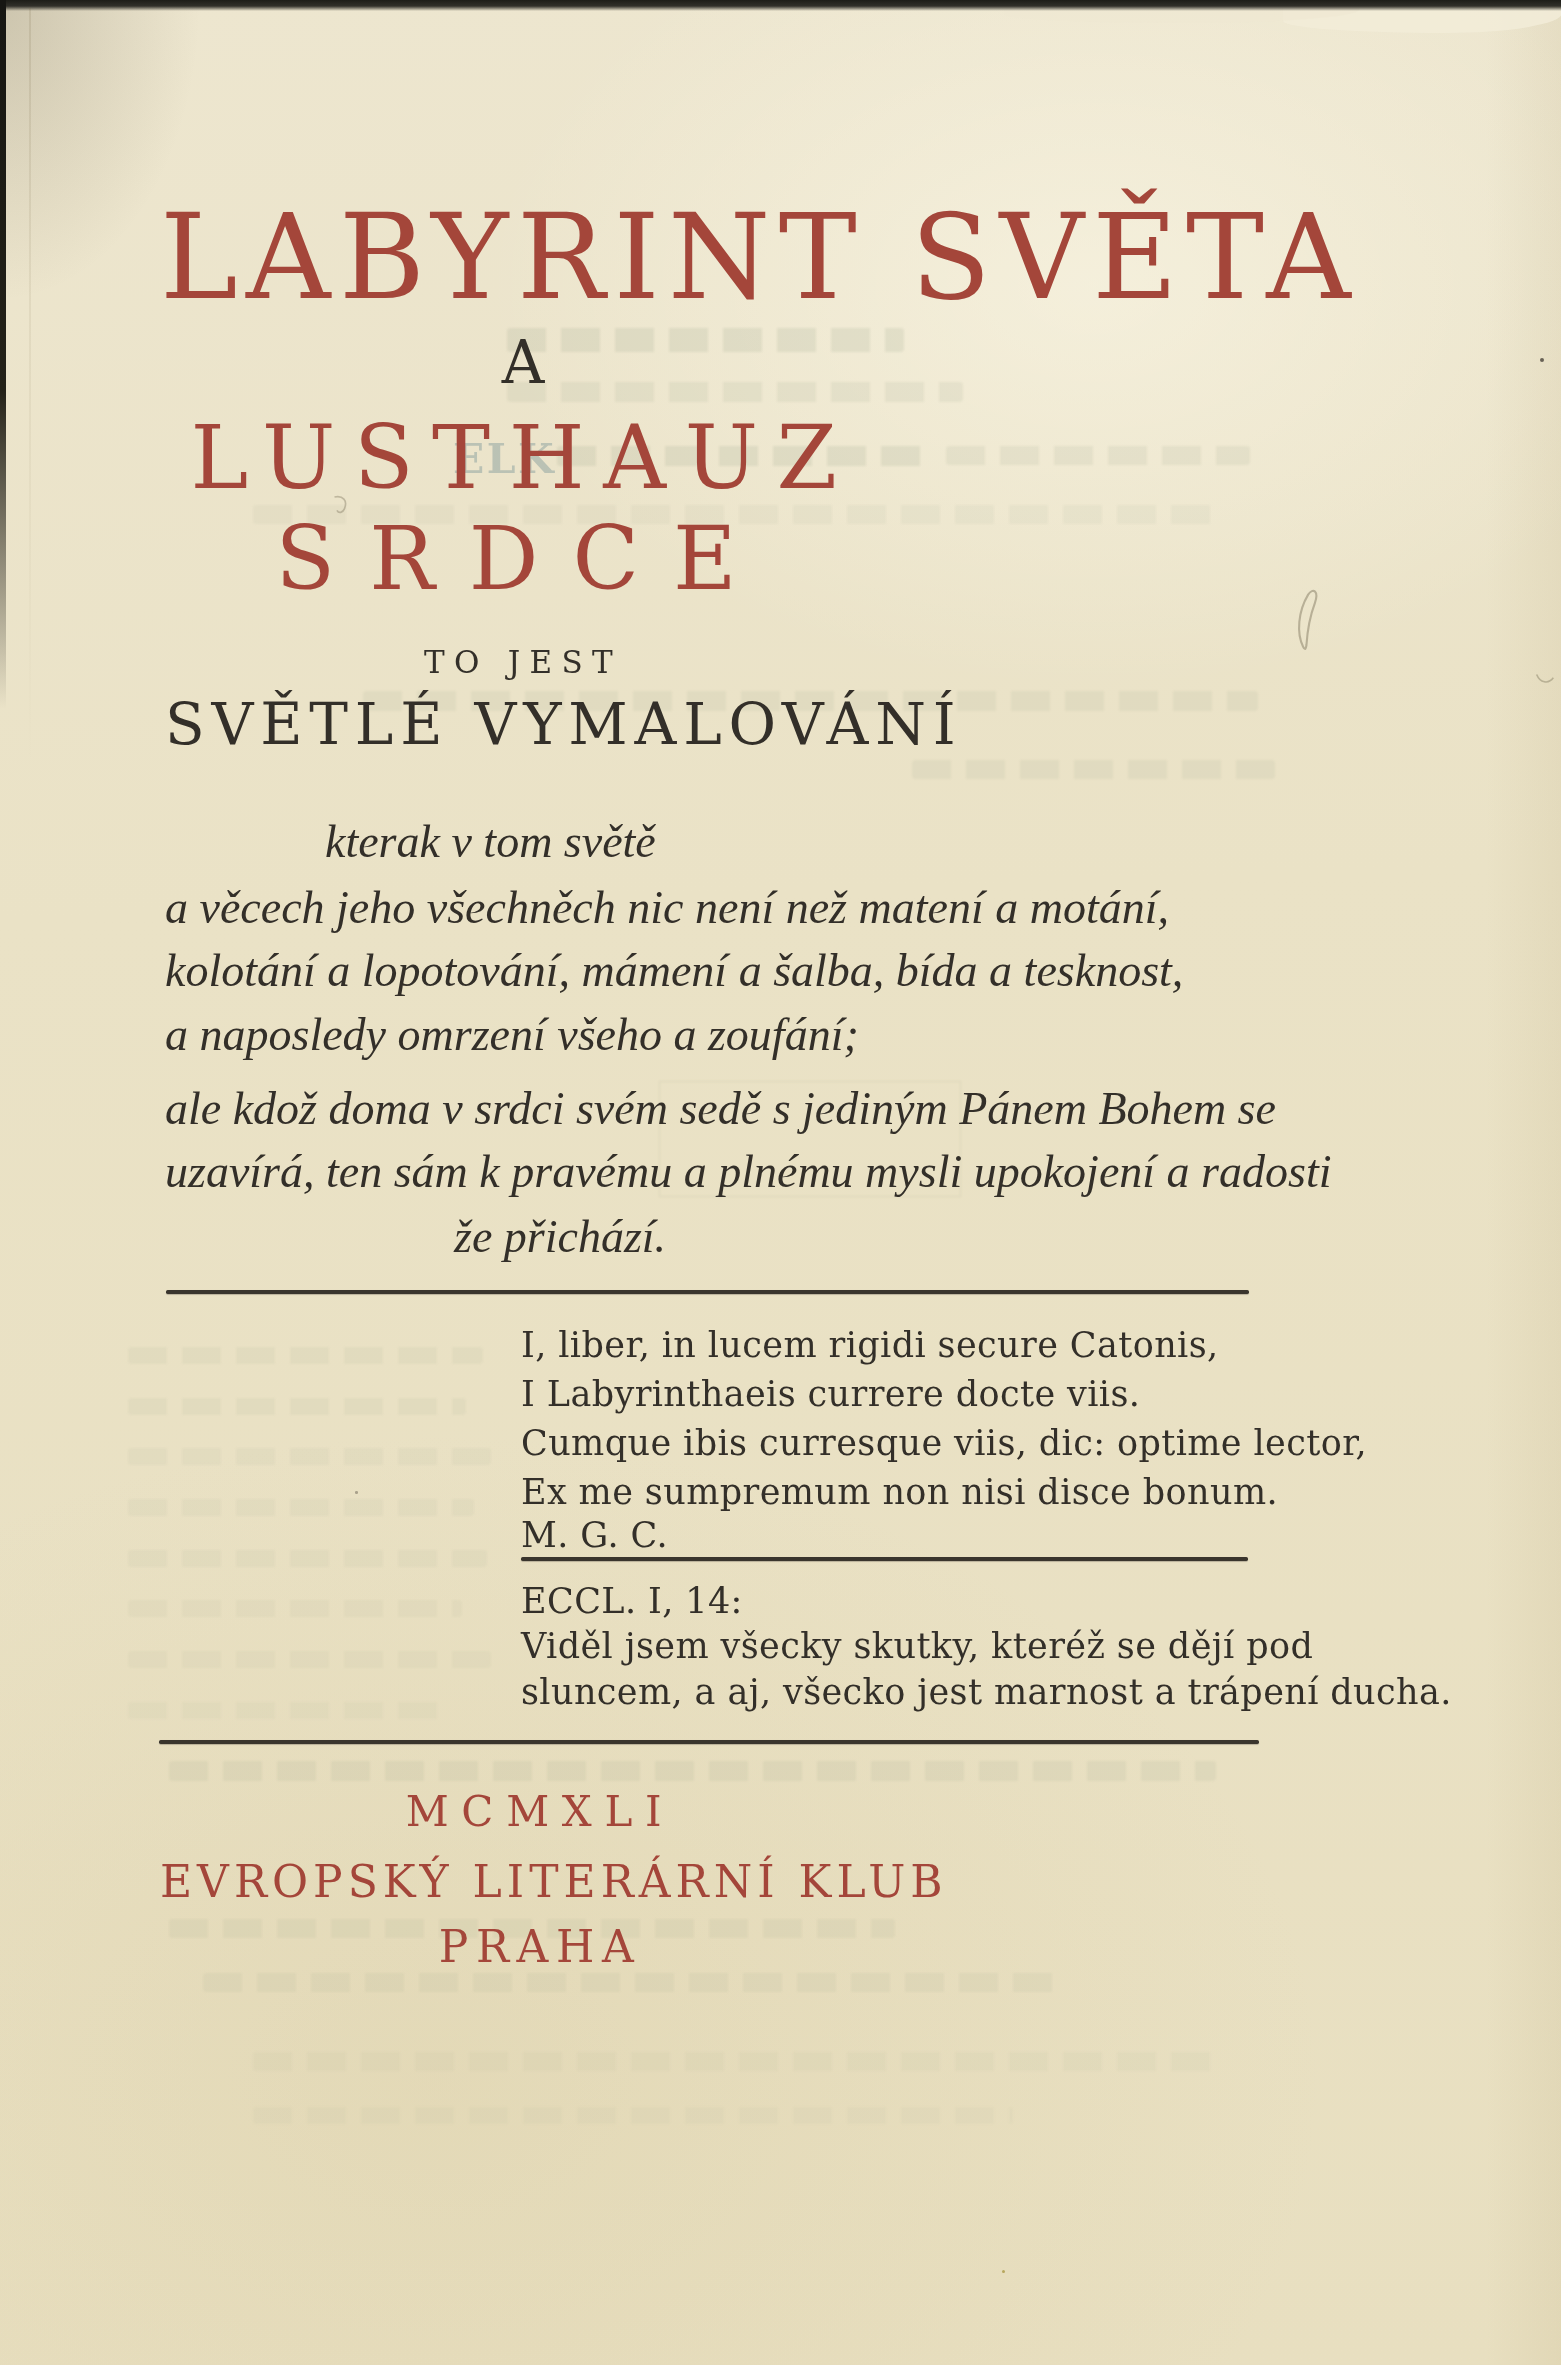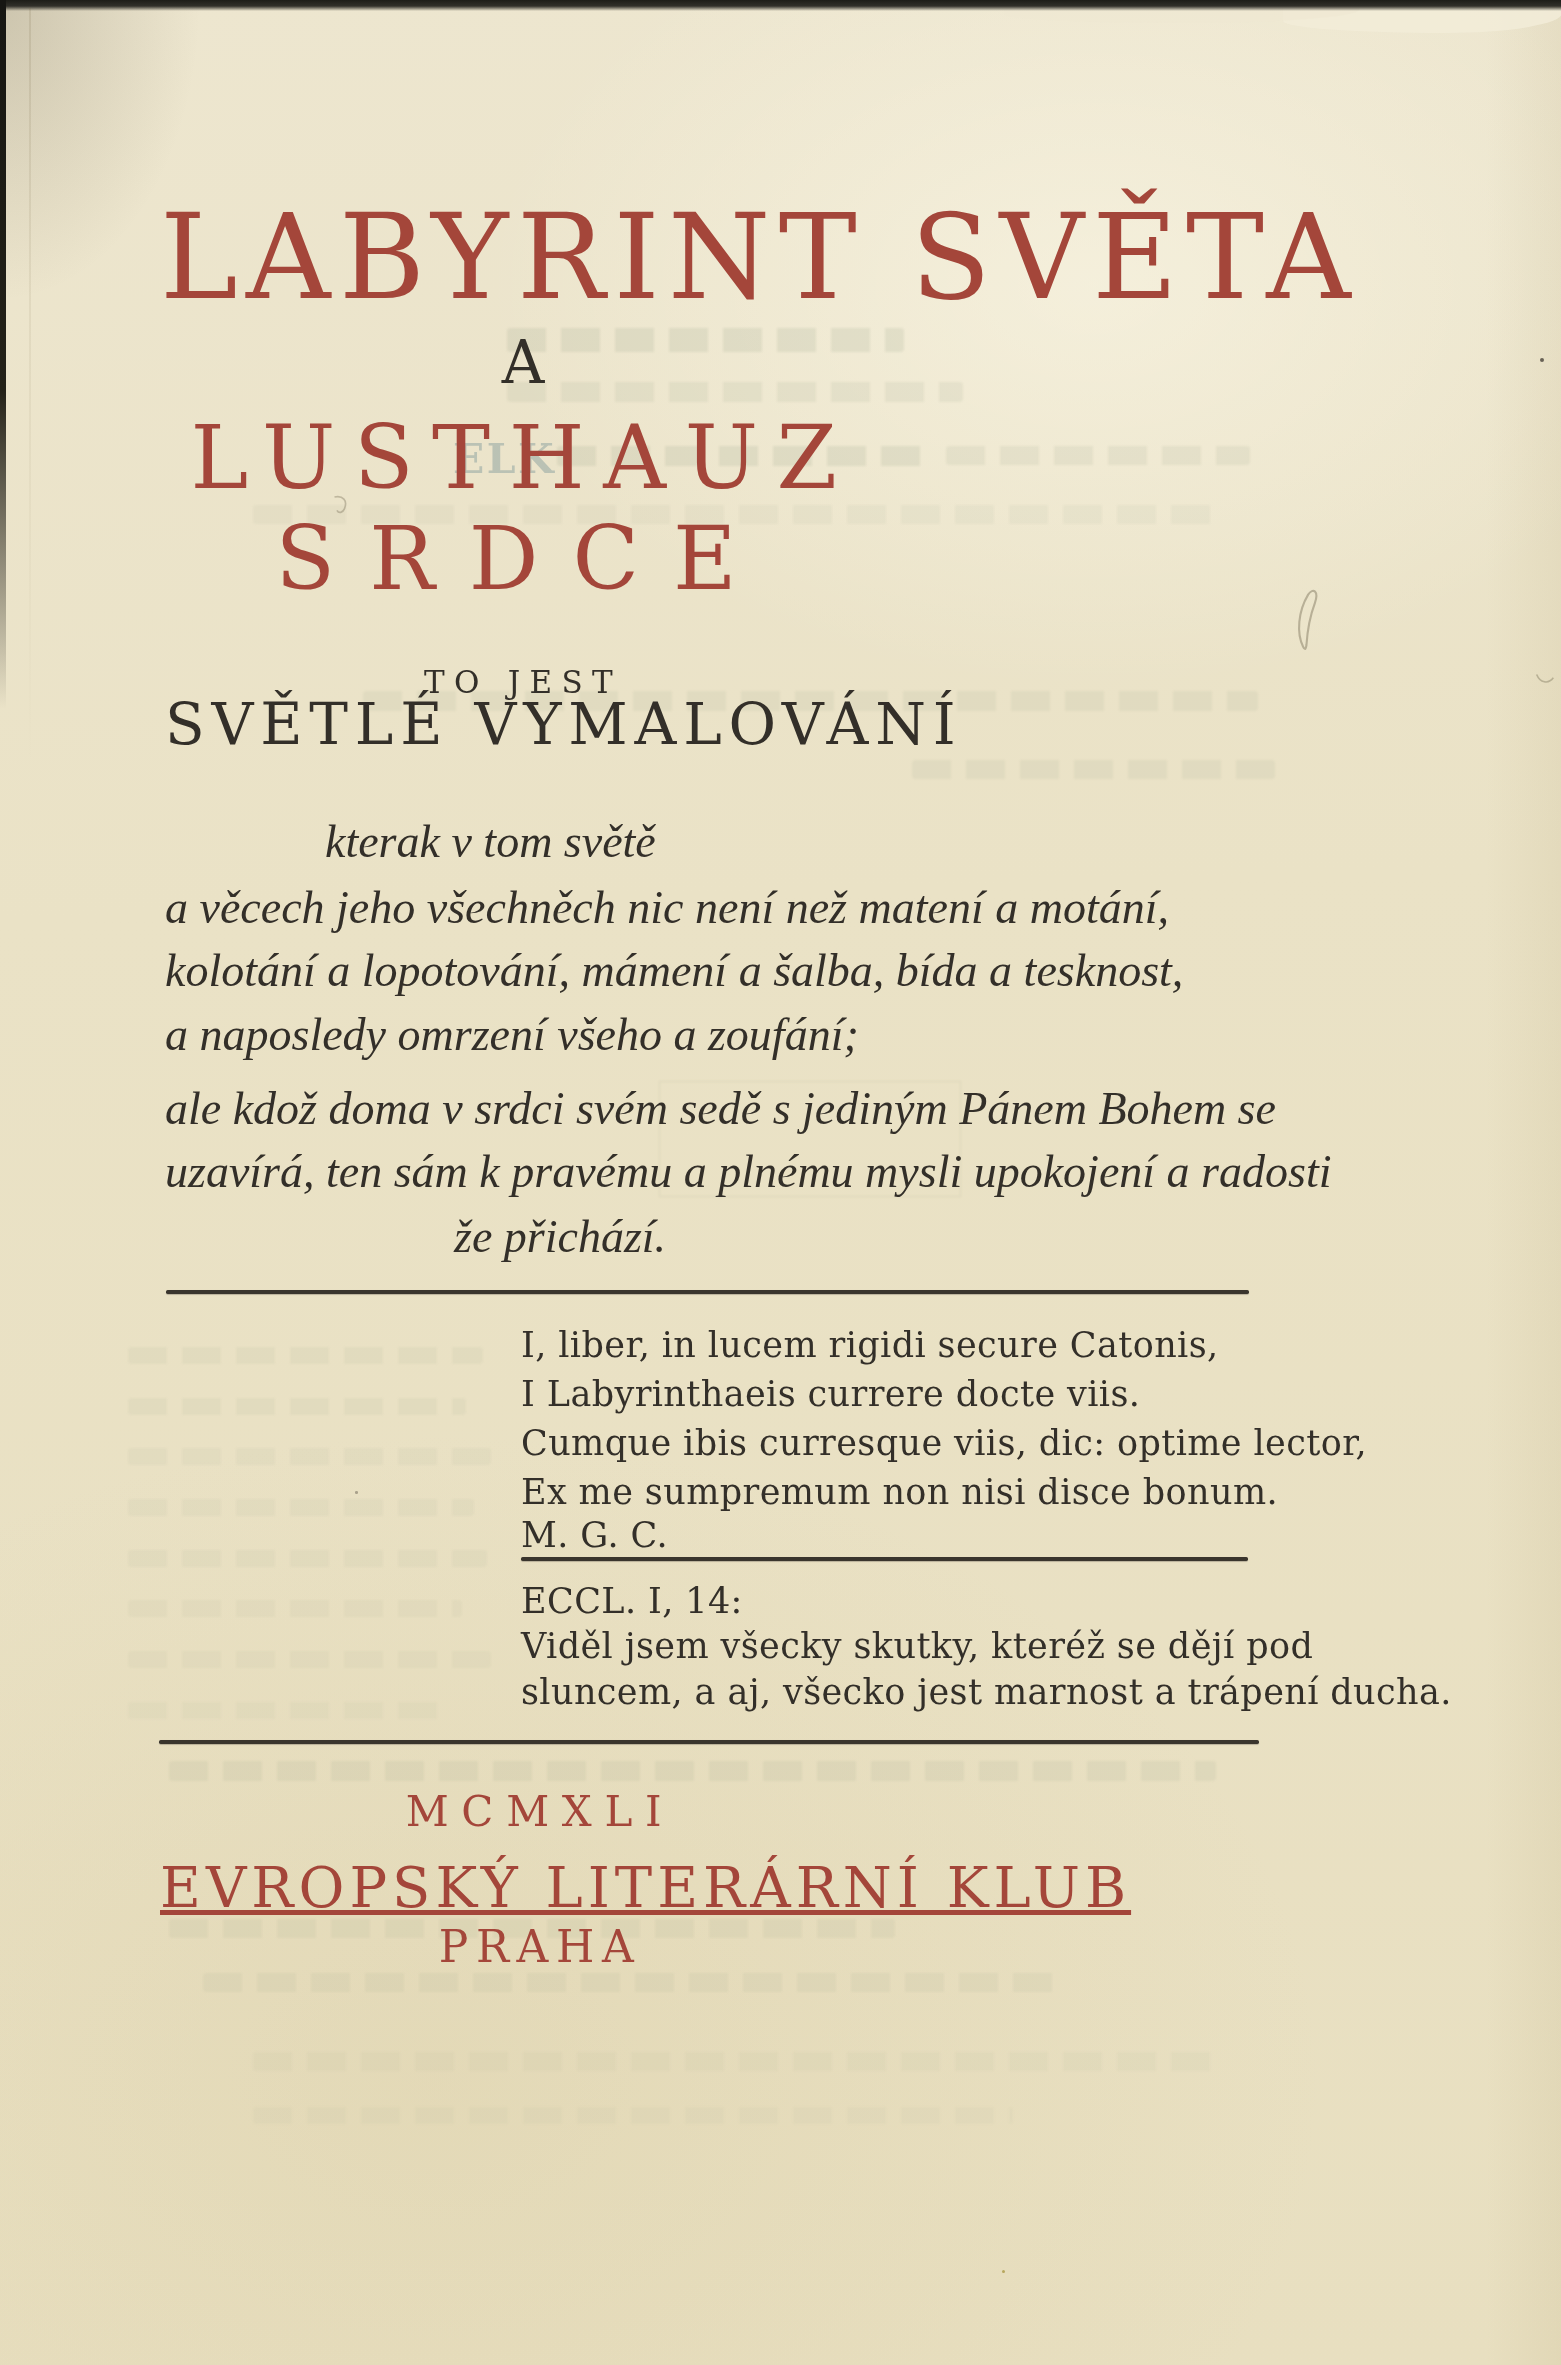--- a/index.html
+++ b/index.html
@@ -35,21 +35,21 @@
   .ctr { text-align:center; }
   .red { color:var(--title_red); }
   .ink { color:var(--ink); }
   .titlefont { font-family:"DejaVu Serif", serif; }
   .italicfont { font-family:"Liberation Serif", serif; font-style:italic; }
   
   .l-title1 { left:160px; width:1149px; top:199px; font-size:117px; letter-spacing:8.4px; }
   .l-conj   { left:160px; width:726px;  top:333px; font-size:59px; }
   .l-title2 { left:160px; width:726px;  top:415px; font-size:87px; letter-spacing:18.6px; }
   .l-title3 { left:160px; width:726px;  top:516px; font-size:87px; letter-spacing:34px; }
-  .l-tojest { left:160px; width:726px;  top:647px; font-size:31px; letter-spacing:9.3px;margin-top:20px; }
+  .l-tojest { left:160px; width:726px;  top:647px; font-size:31px; letter-spacing:9.3px; }
   .l-descr  { left:165px; top:695px; font-size:58px; letter-spacing:6.8px; }
   
   .arg { font-size:46px; }
   .a1 { left:325px; top:819px; }
   .a2 { left:165px; top:885px; }
   .a3 { left:165px; top:948px; }
   .a4 { left:165px; top:1012px; }
   .a5 { left:165px; top:1086px; }
   .a6 { left:165px; top:1149px; }
   .a7 { left:454px; top:1214px; }
@@ -63,21 +63,21 @@
   .v1 { left:521px; top:1328px; }
   .v2 { left:521px; top:1377px; }
   .v3 { left:521px; top:1426px; }
   .v4 { left:521px; top:1475px; }
   .vsig { left:521px; width:581px; top:1518px; text-align:left; }
   .sref { left:521px; top:1584px; }
   .s1 { left:521px; top:1629px; }
   .s2 { left:521px; top:1675px; }
   
   .imp-year { left:160px; width:760px; top:1791px; font-size:42px; letter-spacing:12.7px; }
-  .imp-pub  { left:160px; width:760px; top:1860px; font-size:56px; letter-spacing:5px;text-decoration:underline; }
+  .imp-pub  { left:160px; width:760px; top:1860px; font-size:44px; letter-spacing:5px; }
   .imp-city { left:160px; width:760px; top:1925px; font-size:44px; letter-spacing:7.6px; }
   
   .ghost-line { position:absolute; height:20px; border-radius:3.4px;
     background:repeating-linear-gradient(90deg,
       rgba(146,156,132,0.16) 0px, rgba(146,156,132,0.16) 39px,
       rgba(146,156,132,0) 39px, rgba(146,156,132,0) 54px);
     filter:blur(1.3px); }
   .ghost-rect { position:absolute; border:1.7px solid rgba(140,150,130,0.14); filter:blur(0.8px); }
   .ghost-elk { position:absolute; left:453px; top:435px; font-family:"DejaVu Serif",serif;
     font-weight:bold; font-size:41px; letter-spacing:2.5px;

